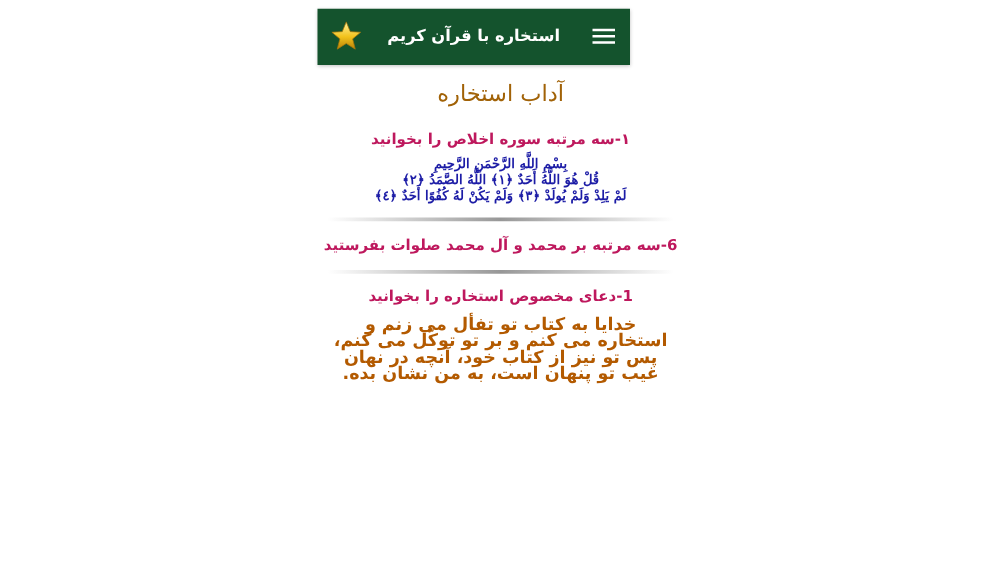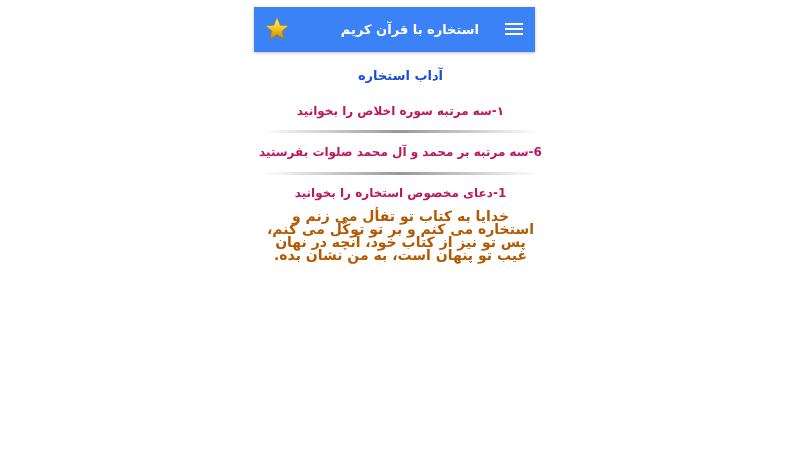--- a/index.html
+++ b/index.html
@@ -16,23 +16,23 @@
       left: 254px;
       top: 7px;
       width: 293px;
       height: 443px;
       background: #ffffff;
     }
     .appbar {
       position: absolute;
       left: 0;
       top: 0;
-      width: 281px;
+      width: 250px;
       height: 45px;
-      background: #3b82f6;
+      background: #14532d;
       box-shadow: 0 1px 3px rgba(0,0,0,0.25);
       direction: ltr;
     }
     .menu-btn {
       position: absolute;
       right: 12px;
       top: 13px;
       width: 18px;
       height: 18px;
       cursor: pointer;
@@ -66,23 +66,23 @@
     .content {
       position: absolute;
       left: 0;
       top: 45px;
       width: 293px;
       direction: rtl;
       text-align: center;
     }
     .page-title {
       margin-top: 12px;
-      font-size: 13px;
-      font-weight: bold;
-      color: #1d4ed8;
+      font-size: 18px;
+      font-weight: normal;
+      color: #a16207;
       height: 24px;
       line-height: 24px;
     }
     .step-title {
       font-size: 12px;
       font-weight: bold;
       color: #be185d;
       line-height: 18px;
     }
     .verse {
@@ -131,20 +131,25 @@
           <span></span>
       </div>
     </div>
   </div>
 
   <div class="content">
     <div class="page-title">آداب استخاره</div>
 
     <div style="margin-top:14px;">
       <div class="step-title">۱-سه مرتبه سوره اخلاص را بخوانید</div>
+      <div style="margin-top:5px;">
+        <div class="verse">بِسْمِ اللَّهِ الرَّحْمَنِ الرَّحِيمِ</div>
+        <div class="verse">قُلْ هُوَ اللَّهُ أَحَدٌ ﴿١﴾ اللَّهُ الصَّمَدُ ﴿٢﴾</div>
+        <div class="verse">لَمْ يَلِدْ وَلَمْ يُولَدْ ﴿٣﴾ وَلَمْ يَكُنْ لَهُ كُفُوًا أَحَدٌ ﴿٤﴾</div>
+      </div>
     </div>
 
     <div class="divider" style="margin-top:10px;"></div>
 
     <div style="margin-top:10px;">
       <div class="step-title">6-سه مرتبه بر محمد و آل محمد صلوات بفرستید</div>
     </div>
 
     <div class="divider" style="margin-top:11px;"></div>
 

